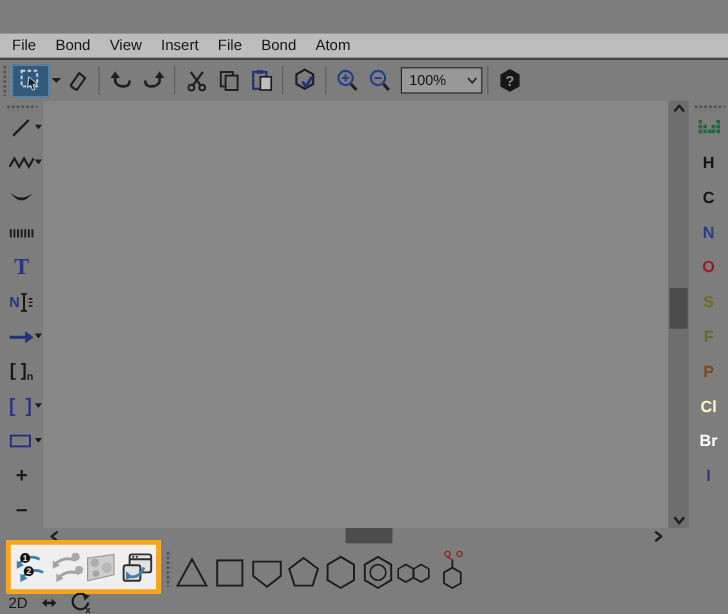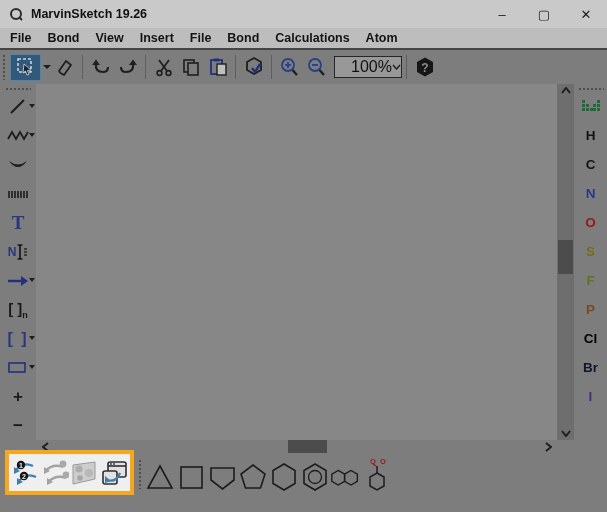--- a/index.html
+++ b/index.html
@@ -12,39 +12,39 @@
     background:#c9c9c9; display:flex; align-items:center; }
   .app-icon { width:16px; height:16px; margin-left:8px; }
   .title-text { margin-left:7px; font-size:12.5px; font-weight:bold; color:#111; }
   .win-controls { position:absolute; right:0; top:0; height:28px; display:flex; }
   .win-btn { width:42px; height:28px; display:flex; align-items:center; justify-content:center;
     color:#1a1a1a; font-size:13px; }
 
   
   .menubar { position:absolute; left:0; top:28px; width:607px; height:22px;
     background:#bdbdbd; display:flex; align-items:flex-end; padding-left:2px;
-    border-bottom:2px solid #454545;font-weight:bold; }
+    border-bottom:2px solid #454545; }
   .menu-item { padding:0 8px; font-size:12.5px; color:#141414; height:20px;
     display:flex; align-items:center; }
 
   
   .toolbar { position:absolute; left:0; top:50px; width:607px; height:34px;
     background:#7d7d7d; display:flex; align-items:center; }
   .grip-v { width:5px; height:26px; margin:0 3px 0 2px;
     background:radial-gradient(circle,#4e4e4e 1px, transparent 1.3px); background-size:4px 4px; }
   .grip-h { height:5px; width:26px; margin:3px auto 0 auto;
     background:radial-gradient(circle,#4e4e4e 1px, transparent 1.3px); background-size:4px 4px; }
   .tbtn { width:27px; height:27px; display:flex; align-items:center; justify-content:center; }
   .tbtn.selected { width:31px; background:#33597a; border:1px solid #4d85b0; }
   .tsep { width:1px; height:24px; background:#5e5e5e; margin:0 4px; }
   .caret { width:0; height:0; border-left:4px solid transparent; border-right:4px solid transparent;
     border-top:4px solid #1e1e1e; margin-left:2px; }
   .zoom-combo { width:68px; height:22px; background:#989898; border:1px solid #262626;
     display:flex; align-items:center; margin-left:4px; }
-  .zoom-combo span { flex:1; font-size:16px; color:#111; padding-left:16px; }
+  .zoom-combo span { flex:1; font-size:12px; color:#111; padding-left:6px; }
   .combo-chevron { width:16px; height:100%; display:flex; align-items:center; justify-content:center; }
 
   
   .left-strip { position:absolute; left:0; top:84px; width:36px; height:356px; background:#7d7d7d; }
   .ltool { position:relative; width:36px; height:29px; display:flex; align-items:center; justify-content:center; }
   .ltool .caret { position:absolute; right:1px; top:12px; border-left-width:3.5px; border-right-width:3.5px; border-top-width:4px; }
   .glyph-T { font-family:"Liberation Serif", serif; font-weight:bold; font-size:19px; color:#2a3580; }
   .glyph-bracket-n { font-size:15px; font-weight:bold; color:#191919; }
   .glyph-bracket-n sub { font-size:9px; }
   .glyph-bracket { font-size:16px; font-weight:bold; color:#2a3580; letter-spacing:2px; }
@@ -78,41 +78,28 @@
 
   .statusbar { position:absolute; left:0; top:40px; width:300px; height:19px; display:flex; align-items:center; }
   .status-mode { font-size:12.5px; color:#161616; margin-left:7px; }
   .status-ic { margin-left:12px; display:flex; align-items:center; }
 </style>
 </head>
 <body>
 
 <div class="app">
 
-  <div class="titlebar">
-    <svg class="app-icon" viewBox="0 0 16 16">
-      <circle cx="8" cy="8" r="5" fill="none" stroke="#2b2b2b" stroke-width="2"></circle>
-      <line x1="11" y1="11" x2="14" y2="14" stroke="#2b2b2b" stroke-width="2"></line>
-    </svg>
-    <span class="title-text">MarvinSketch 19.26</span>
-    <div class="win-controls">
-      <div class="win-btn">–</div>
-      <div class="win-btn">▢</div>
-      <div class="win-btn">✕</div>
-    </div>
-  </div>
 
   <div class="menubar">
     <span class="menu-item">File</span>
     <span class="menu-item">Bond</span>
     <span class="menu-item">View</span>
     <span class="menu-item">Insert</span>
     <span class="menu-item">File</span>
     <span class="menu-item">Bond</span>
-    <span class="menu-item">Calculations</span>
     <span class="menu-item">Atom</span>
   </div>
 
   <div class="toolbar">
     <div class="grip-v"></div>
 
     <div class="tbtn selected">
       <svg width="20" height="20" viewBox="0 0 20 20">
         <rect x="2" y="2" width="13" height="13" fill="none" stroke="#c8d4e0" stroke-width="1.6" stroke-dasharray="3 2"></rect>
         <polygon points="8,7 15,13 11.5,13.5 13,17.5 11,18 9.5,14 7,16" fill="#16222e" stroke="#d6dde4" stroke-width="0.8"></polygon>
@@ -362,24 +349,24 @@
     <div class="rtool">
         <span class="elem" style="color: rgb(111, 111, 26);">S</span>
       </div>
     <div class="rtool">
         <span class="elem" style="color: rgb(93, 114, 38);">F</span>
       </div>
     <div class="rtool">
         <span class="elem" style="color: rgb(122, 74, 34);">P</span>
       </div>
     <div class="rtool">
-        <span class="elem" style="color: #000000;">Cl</span>
-      </div>
-    <div class="rtool">
-        <span class="elem" style="color: #0f172a;">Br</span>
+        <span class="elem" style="color: #fef9c3;">Cl</span>
+      </div>
+    <div class="rtool">
+        <span class="elem" style="color: #ffffff;">Br</span>
       </div>
     <div class="rtool">
         <span class="elem" style="color: rgb(66, 48, 128);">I</span>
       </div>
   </div>
 
   <div class="bottom">
 
     <div class="highlight-box">
 
@@ -473,15 +460,32 @@
         <svg width="28" height="40" viewBox="0 0 28 40">
           <polygon points="14,18 21,22 21,31 14,35 7,31 7,22" fill="none" stroke="#1c1c1c" stroke-width="1.5"></polygon>
           <line x1="14" y1="18" x2="14" y2="11" stroke="#1c1c1c" stroke-width="1.5"></line>
           <line x1="10" y1="9" x2="13" y2="11" stroke="#96191c" stroke-width="1.3"></line>
           <text x="7" y="9" font-size="7.5" font-weight="bold" fill="#96191c">O</text>
           <text x="17" y="9" font-size="7.5" font-weight="bold" fill="#96191c">O</text>
         </svg>
       </div>
     </div>
 
+    <div class="statusbar">
+      <span class="status-mode">2D</span>
+      <span class="status-ic">
+        <svg width="12" height="9" viewBox="0 0 12 9">
+          <polygon points="0,4.5 4,1 4,8" fill="#1c1c1c"></polygon>
+          <polygon points="12,4.5 8,1 8,8" fill="#1c1c1c"></polygon>
+          <line x1="3" y1="4.5" x2="9" y2="4.5" stroke="#1c1c1c" stroke-width="2"></line>
+        </svg>
+      </span>
+      <span class="status-ic">
+        <svg width="18" height="18" viewBox="0 0 18 18">
+          <path d="M13 3 A6.5 6.5 0 1 0 14.5 8" fill="none" stroke="#1c1c1c" stroke-width="1.8"></path>
+          <polygon points="10,1 16,2.5 11.5,6.5" fill="#1c1c1c"></polygon>
+          <text x="12" y="17" font-size="8" font-weight="bold" fill="#1c1c1c">x</text>
+        </svg>
+      </span>
+    </div>
   </div>
 
 </div>
 
 </body></html>

